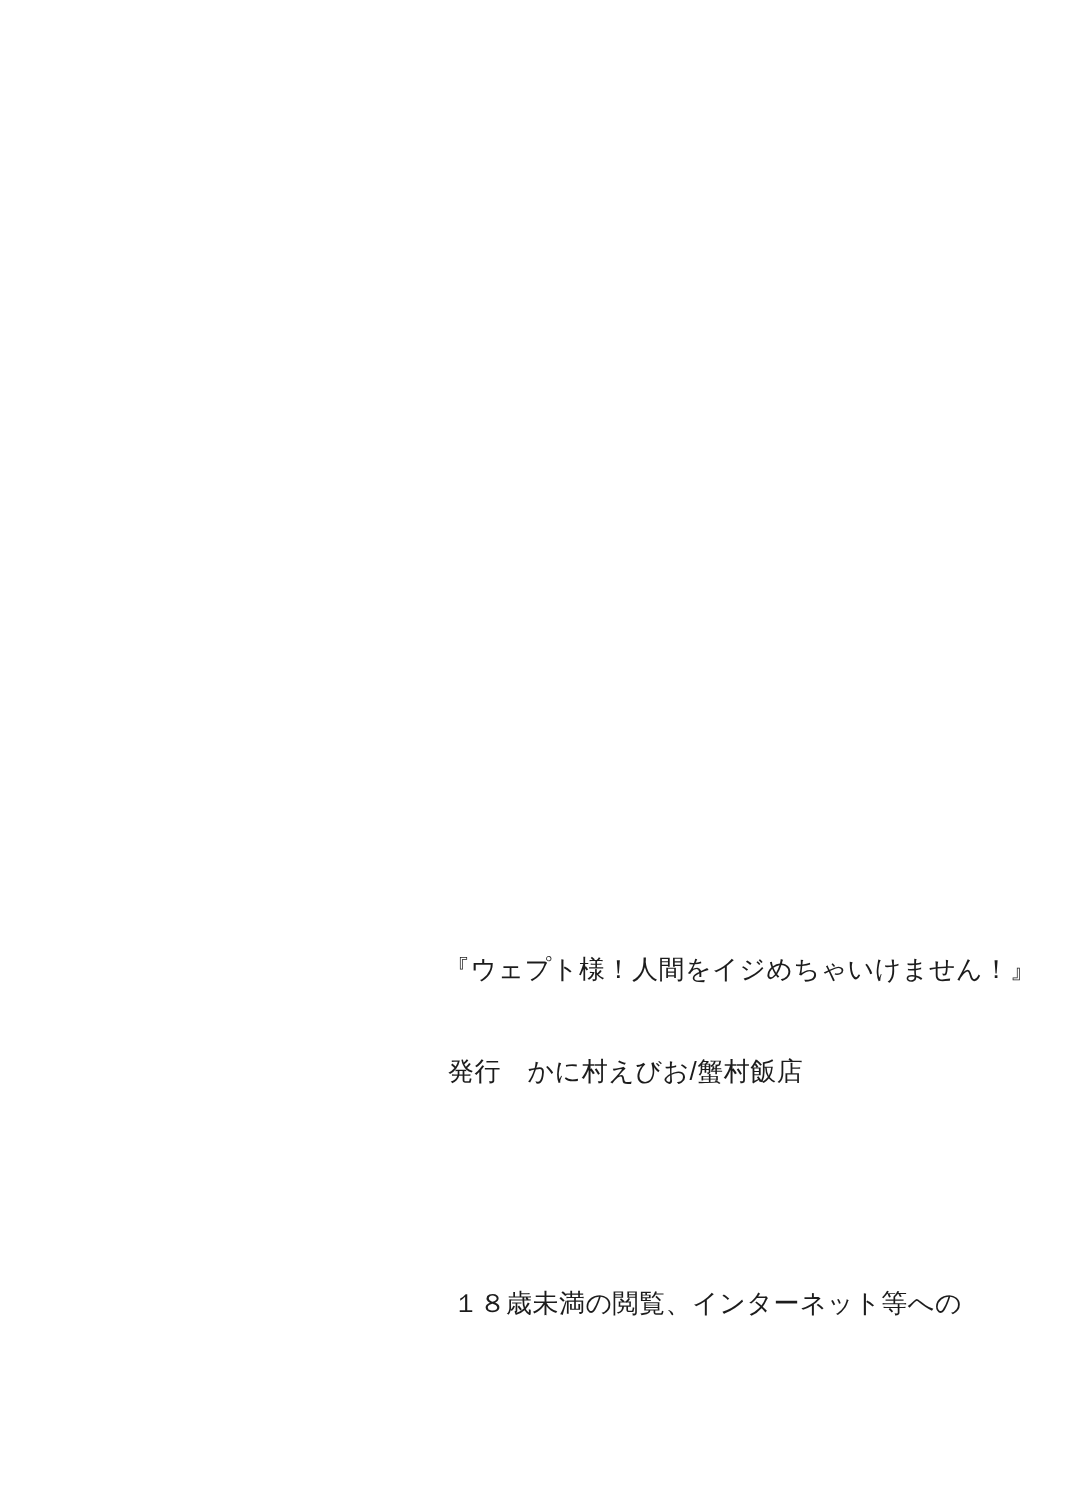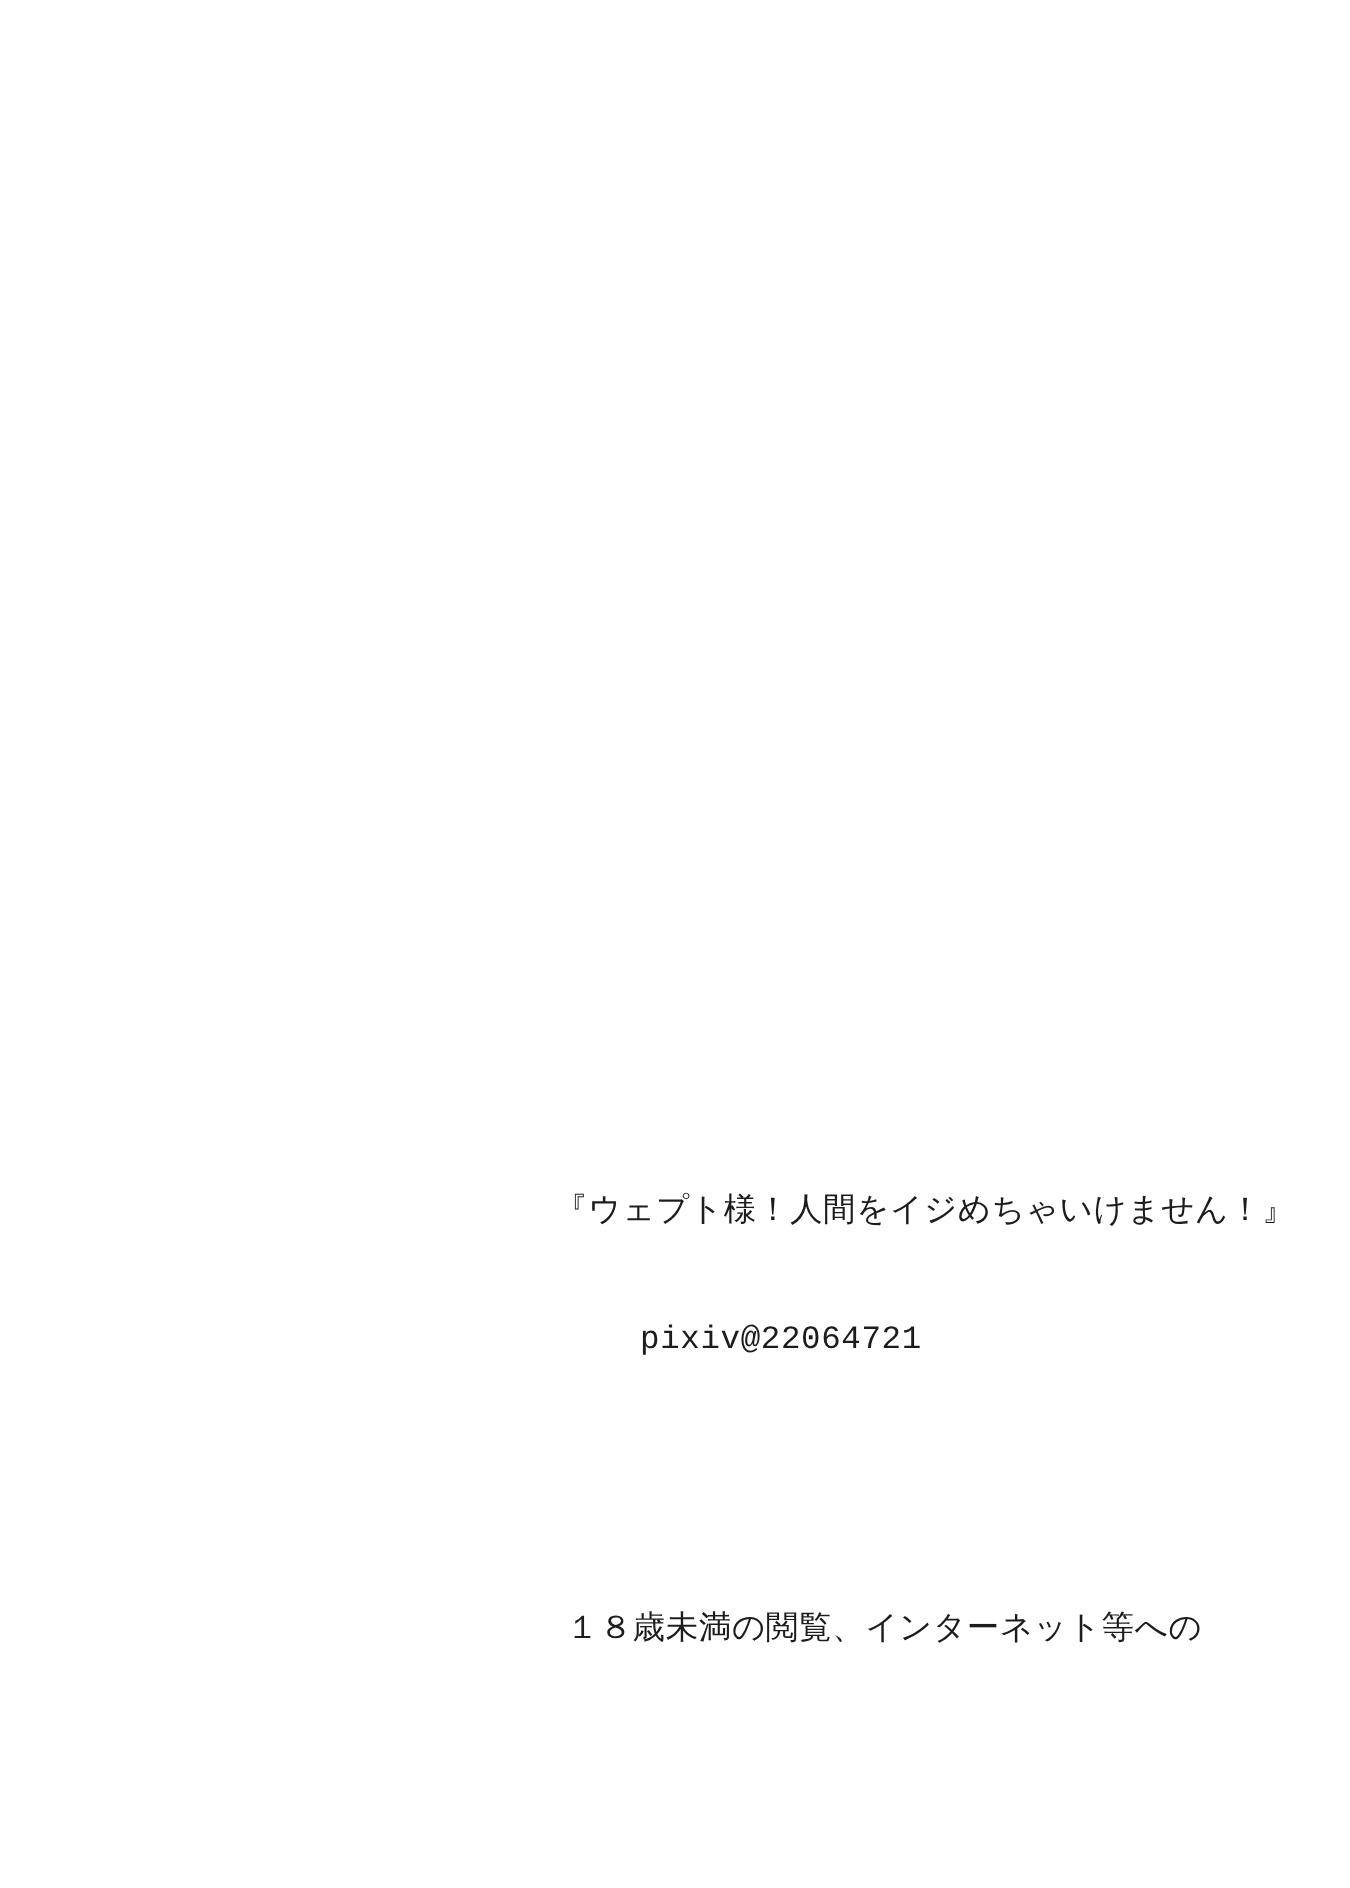--- a/index.html
+++ b/index.html
@@ -26,21 +26,20 @@
     top: 884px;
     font-size: 26px;
     line-height: 34px;
     letter-spacing: 0.5px;
     white-space: pre;
     font-weight: 400;
   }
   .colophon-block p {
     margin: 0;
     padding: 0;
-    font-family: Liberation Mono, monospace;
   }
   .line-title {
     margin-left: -4px !important;
   }
   .indented {
     padding-left: 64px !important;
   }
   .rights-block {
     margin-top: 28px;
   }
@@ -48,21 +47,21 @@
     margin: 0;
     padding-left: 5px;
   }
 </style>
 </head>
 <body>
 
 <div class="page">
   <div class="colophon-block">
     <p class="line-title">『ウェプト様！人間をイジめちゃいけません！』</p>
-    <p class="indented">pixiv@22064721</p>
+    <p>発行　かに村えびお/蟹村飯店</p>
 
     <div class="rights-block">
       <p>１８歳未満の閲覧、インターネット等への</p>
       
       
       
       
       
     </div>
   </div>

